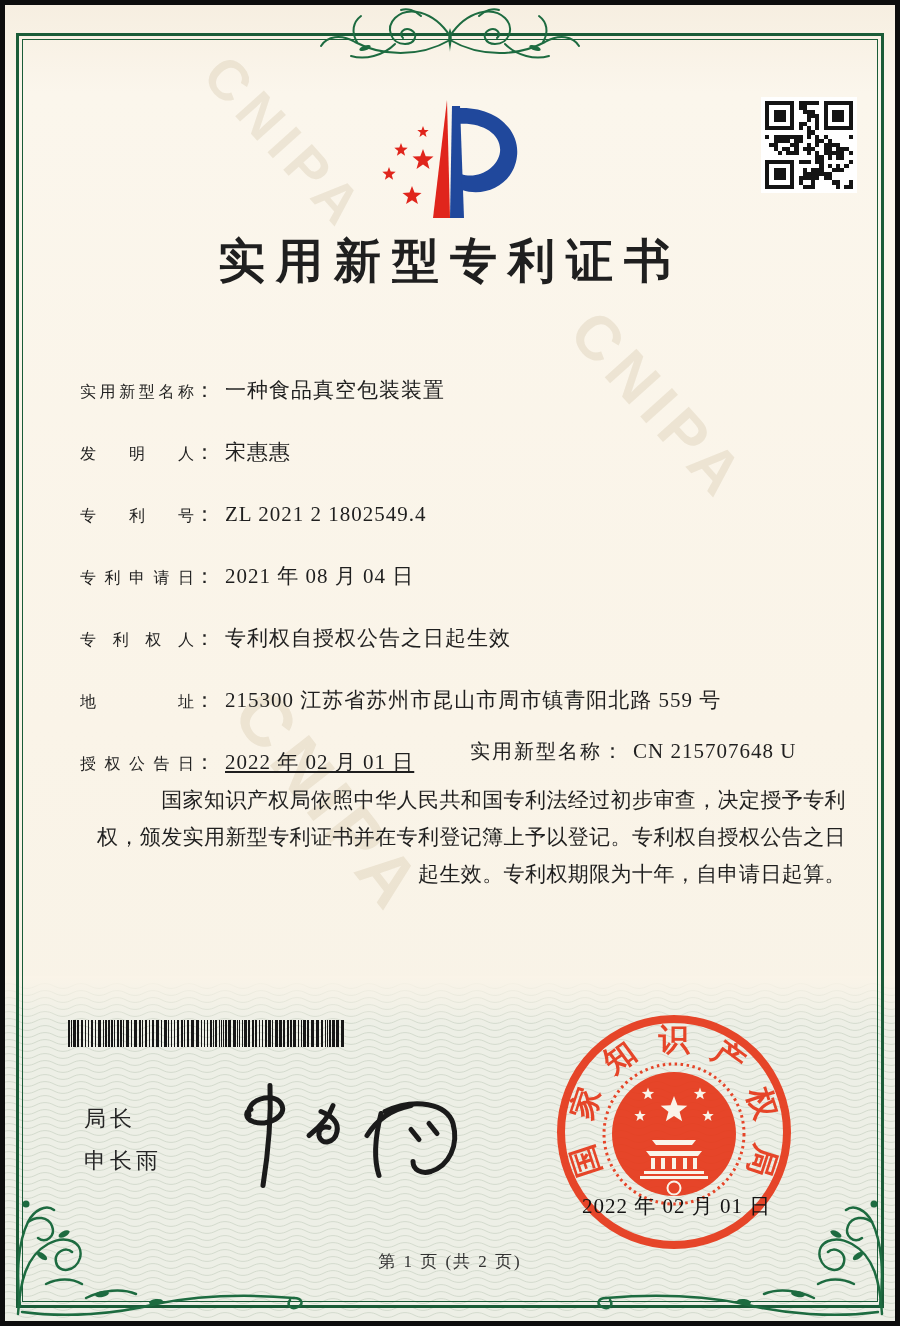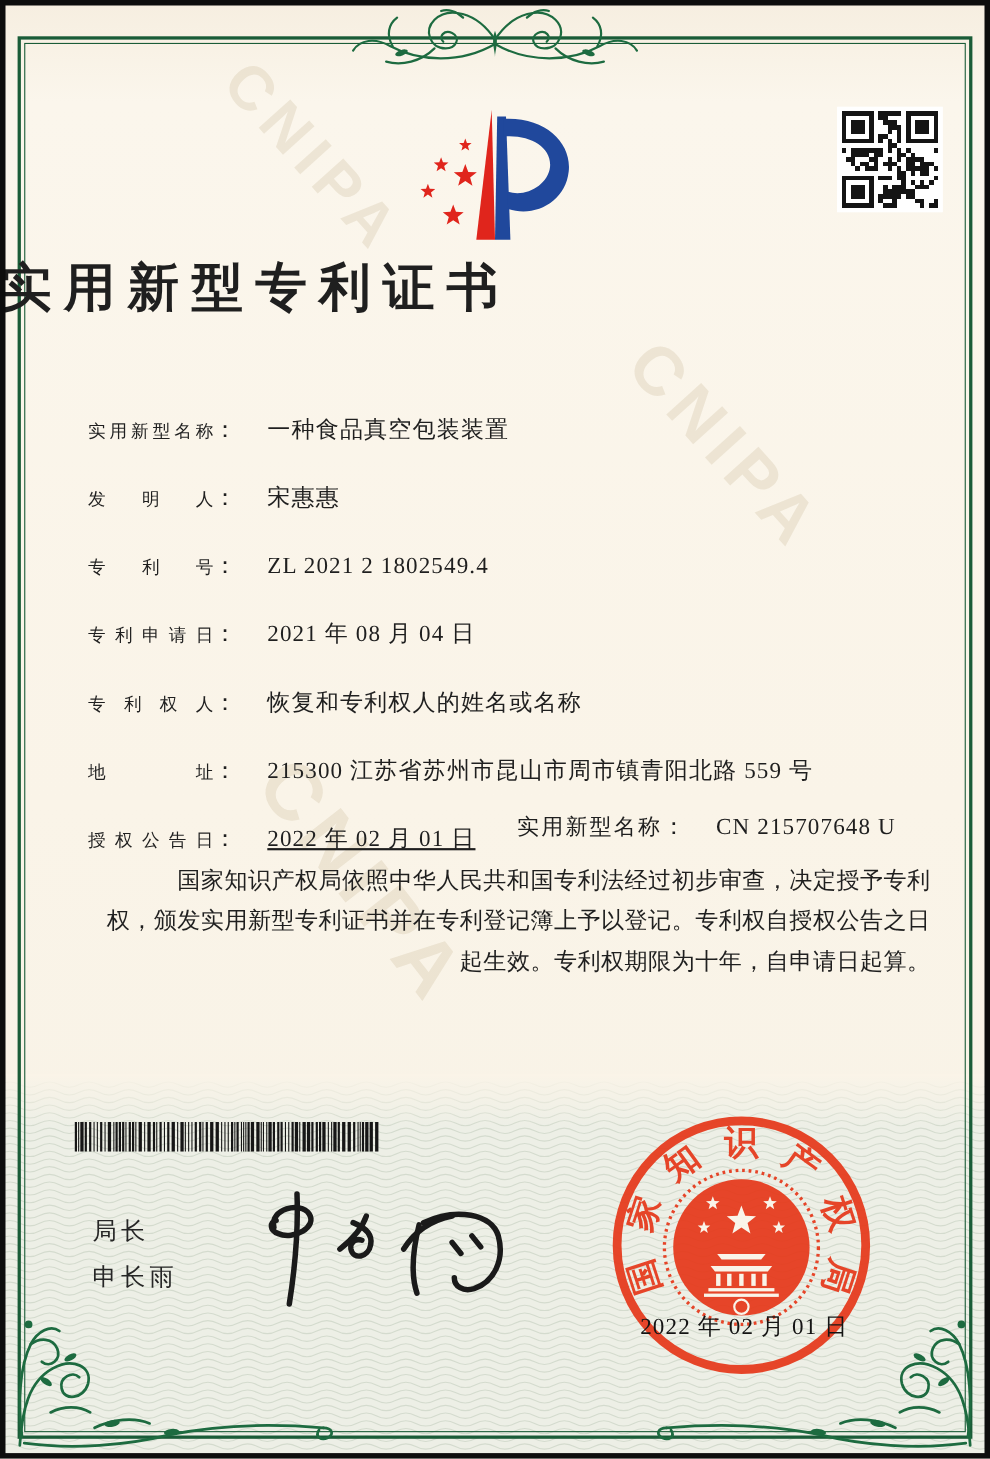--- a/index.html
+++ b/index.html
@@ -11,28 +11,28 @@
   .black-frame{inset:0;border:5px solid #0d0d0d;z-index:40;pointer-events:none;}
   .green-outer{left:16px;top:33px;right:16px;bottom:18px;border:3px solid #1a5c38;z-index:3;}
   .green-inner{left:22px;top:39px;right:22px;bottom:24px;border:1px solid #1a5c38;z-index:3;}
   
   .wm{color:rgba(171,148,100,0.17);font-family:"Liberation Sans","DejaVu Sans",sans-serif;
       font-weight:700;letter-spacing:8px;z-index:1;white-space:nowrap;}
   
   .cert-no{left:78px;top:99px;font-size:21px;letter-spacing:2px;z-index:5;}
   .logo{left:374px;top:94px;width:148px;height:128px;z-index:5;}
   .qr{left:761px;top:97px;width:96px;height:96px;z-index:5;background:#fff;}
-  .title{left:0;top:230px;width:100%;font-size:47px;font-weight:700;
+  .title{left:0;top:230px;width:100%;text-align:center;font-size:47px;font-weight:700;
          letter-spacing:11px;z-index:5;}
   
   .frow{left:80px;height:28px;font-size:21px;z-index:5;white-space:nowrap;}
   .f-label{display:inline-block;width:114px;text-align:justify;text-align-last:justify;
            font-size:16px;vertical-align:baseline;margin-top:17px;}
   .f-colon{display:inline-block;}
-  .f-value{margin-left:28px;letter-spacing:1px;}
+  .f-value{margin-left:10px;letter-spacing:1px;}
   .grant{position:absolute;left:390px;top:0;}
   .grant .g-label{letter-spacing:2px;font-size:20px;}
   
   .paras{left:80px;top:782px;width:766px;font-size:21px;line-height:37px;z-index:5;
          letter-spacing:0.4px;}
   .paras p{margin:0;text-indent:2em;text-align:right;}
   
   .wave-svg{left:0;top:978px;width:900px;height:348px;z-index:1;}
   .wave-fade{left:5px;right:5px;top:976px;height:48px;z-index:2;
              background:linear-gradient(#faf4e8,rgba(250,244,232,0));}
@@ -425,21 +425,21 @@
     <div class="abs frow" style="top:427px;">
       <span class="f-label">发明人</span><span class="f-colon">：</span><span class="f-value">宋惠惠</span>
     </div>
     <div class="abs frow" style="top:489px;">
       <span class="f-label">专利号</span><span class="f-colon">：</span><span class="f-value">ZL 2021 2 1802549.4</span>
     </div>
     <div class="abs frow" style="top:551px;">
       <span class="f-label">专利申请日</span><span class="f-colon">：</span><span class="f-value">2021 年 08 月 04 日</span>
     </div>
     <div class="abs frow" style="top:613px;">
-      <span class="f-label">专利权人</span><span class="f-colon">：</span><span class="f-value">恢复和专利权人的姓名或名称</span>
+      <span class="f-label">专利权人</span><span class="f-colon">：</span><span class="f-value">专利权自授权公告之日起生效</span>
     </div>
     <div class="abs frow" style="top:675px;">
       <span class="f-label">地址</span><span class="f-colon">：</span><span class="f-value">215300  江苏省苏州市昆山市周市镇青阳北路 559 号</span>
     </div>
     <div class="abs frow" style="top:737px;text-decoration:underline;">
       <span class="f-label">授权公告日</span><span class="f-colon">：</span><span class="f-value">2022 年 02 月 01 日</span>
       <span class="grant">
         <span class="g-label">实用新型名称</span><span>：</span><span class="f-value">CN 215707648 U</span>
       </span>
     </div>
@@ -579,15 +579,16 @@
         <text x="67.3" y="46.8" text-anchor="middle" dominant-baseline="central" transform="rotate(-36.0 67.3 46.8)">知</text>
         <text x="122.0" y="29.0" text-anchor="middle" dominant-baseline="central" transform="rotate(0.0 122.0 29.0)">识</text>
         <text x="176.7" y="46.8" text-anchor="middle" dominant-baseline="central" transform="rotate(36.0 176.7 46.8)">产</text>
         <text x="210.4" y="93.3" text-anchor="middle" dominant-baseline="central" transform="rotate(72.0 210.4 93.3)">权</text>
         <text x="210.4" y="150.7" text-anchor="middle" dominant-baseline="central" transform="rotate(108.0 210.4 150.7)">局</text>
       </g>
   </svg>
 
   <div class="abs seal-date">2022 年 02 月 01 日</div>
 
+  <div class="abs footer">第 1 页 (共 2 页)</div>
 
   <div class="abs black-frame"></div>
 </div>
 
 </body></html>

